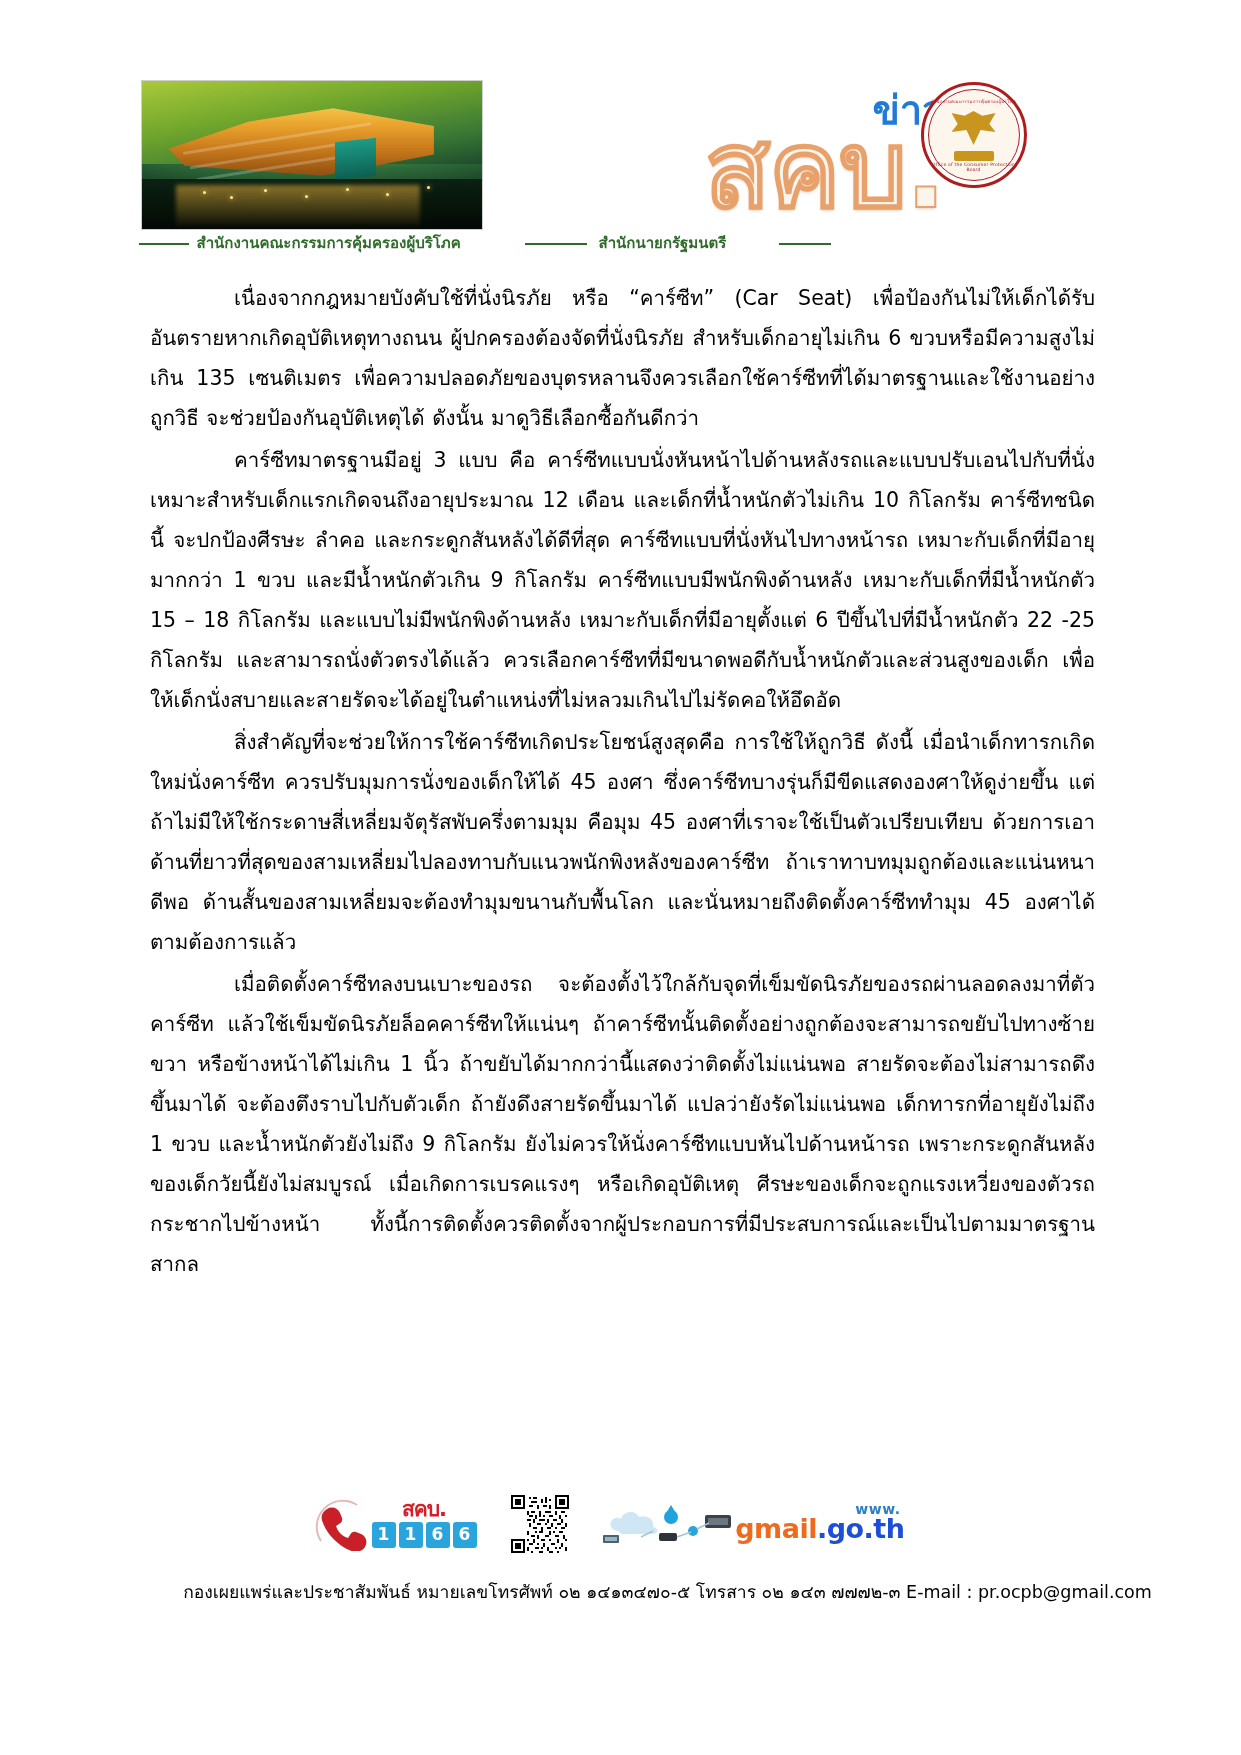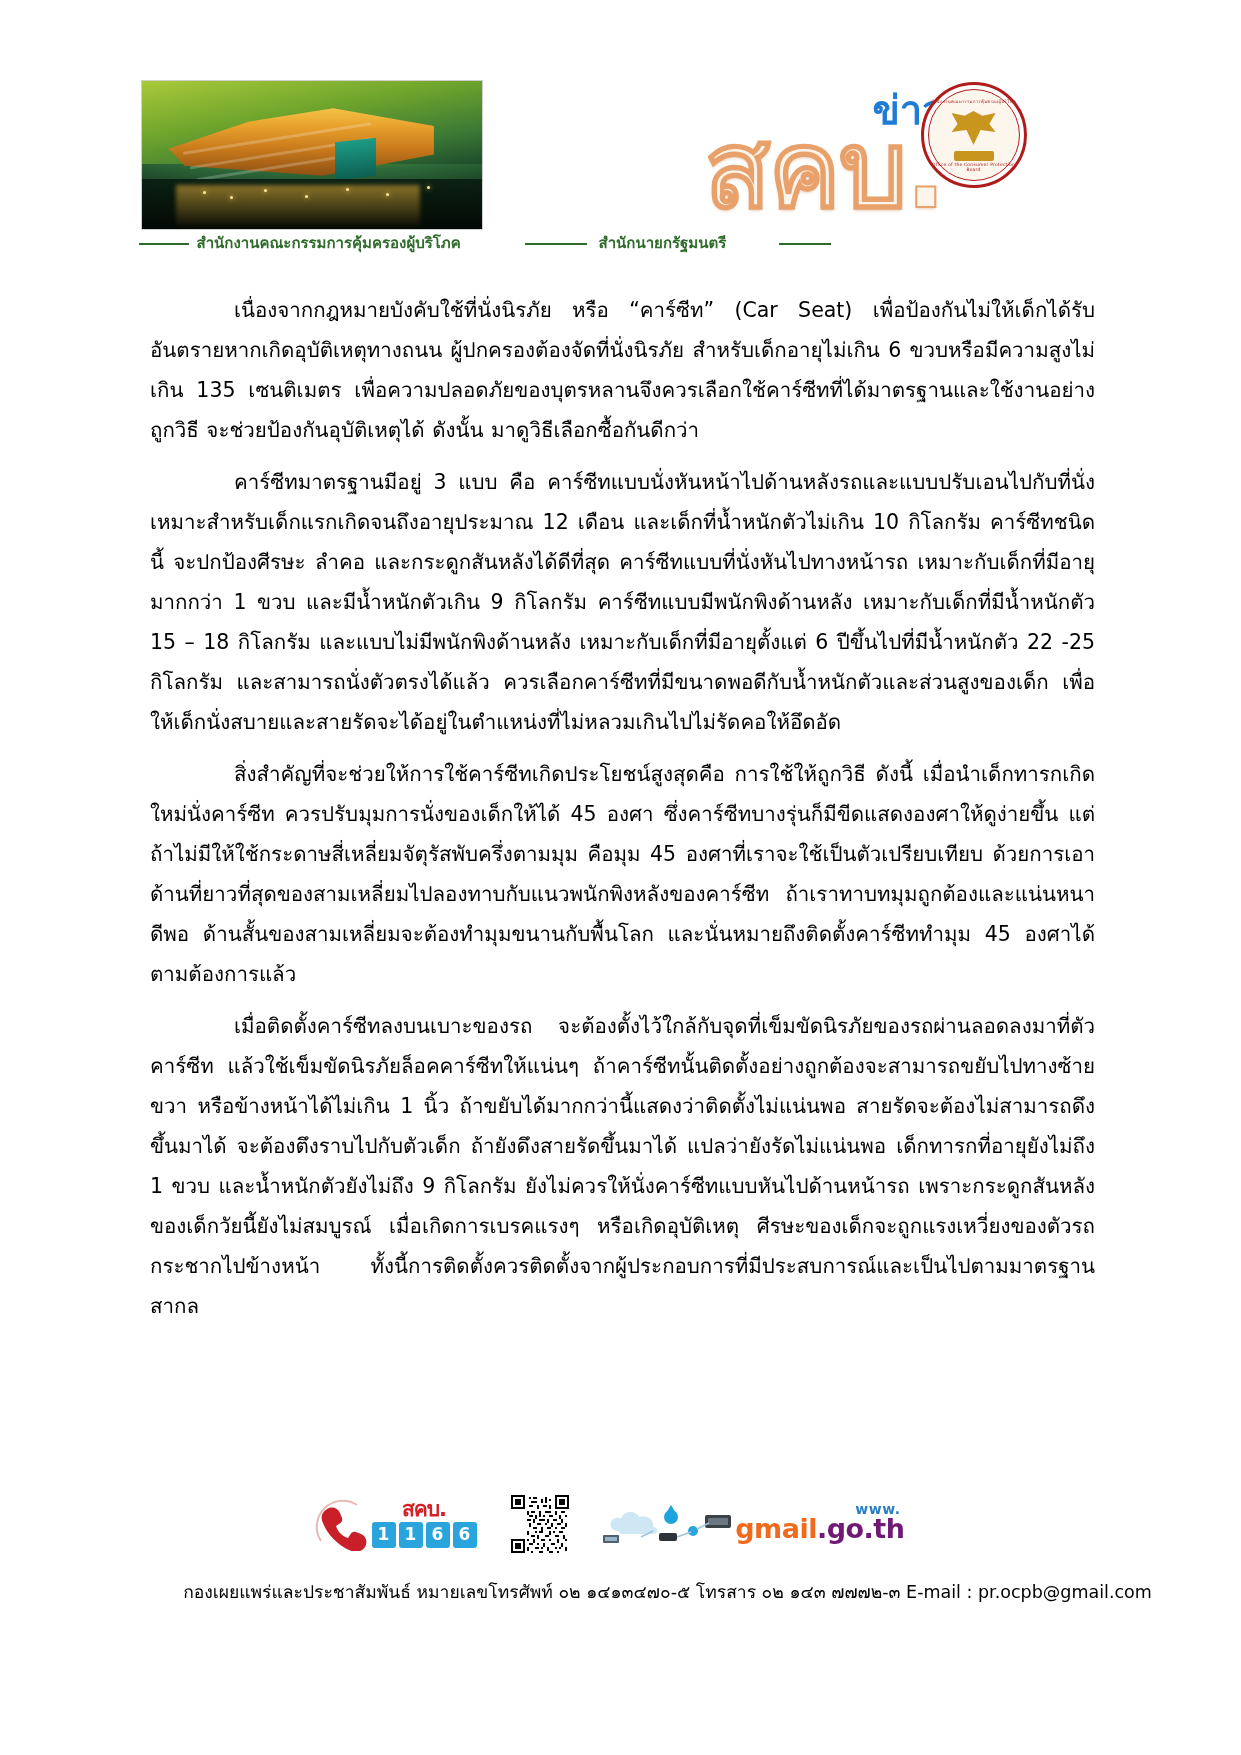--- a/index.html
+++ b/index.html
@@ -213,21 +213,21 @@
     margin: 0 0 20px 0;
     line-height: 1.35;
   }
   .para {
     font-family: "DejaVu Sans", sans-serif;
     font-size: 20.5px;
     line-height: 40px;
     color: #000;
     text-align: justify;
     text-indent: 84px;
-    margin: 12px 0 2px 0;
+    margin: 0 0 2px 0;
     word-spacing: 1px;
   }
 
   
   .footer-logos {
     position: absolute;
     left: 0;
     top: 1485px;
     width: 1241px;
     height: 80px;
@@ -314,21 +314,21 @@
     position: absolute;
     right: 6px;
     top: 22px;
     font-family: "DejaVu Sans", sans-serif;
     font-size: 27px;
     font-weight: 700;
     color: #f06a1e;
     letter-spacing: -.5px;
     line-height: 1;
   }
-  .wl-domain .dark { color: #701a75; margin-top: 36px; }
+  .wl-domain .dark { color: #1d4ed8; margin-top: 36px; }
 
   .footer-contact {
     position: absolute;
     left: 0;
     top: 1578px;
     width: 1241px;
     text-align: center;
     font-family: "DejaVu Sans", sans-serif;
     font-size: 17.5px;
     color: #000;

